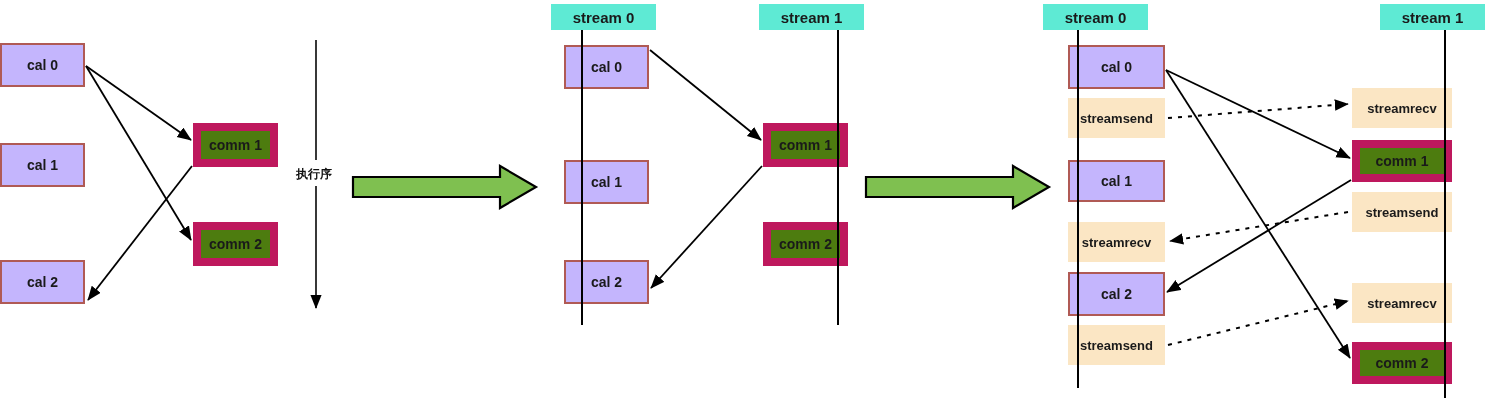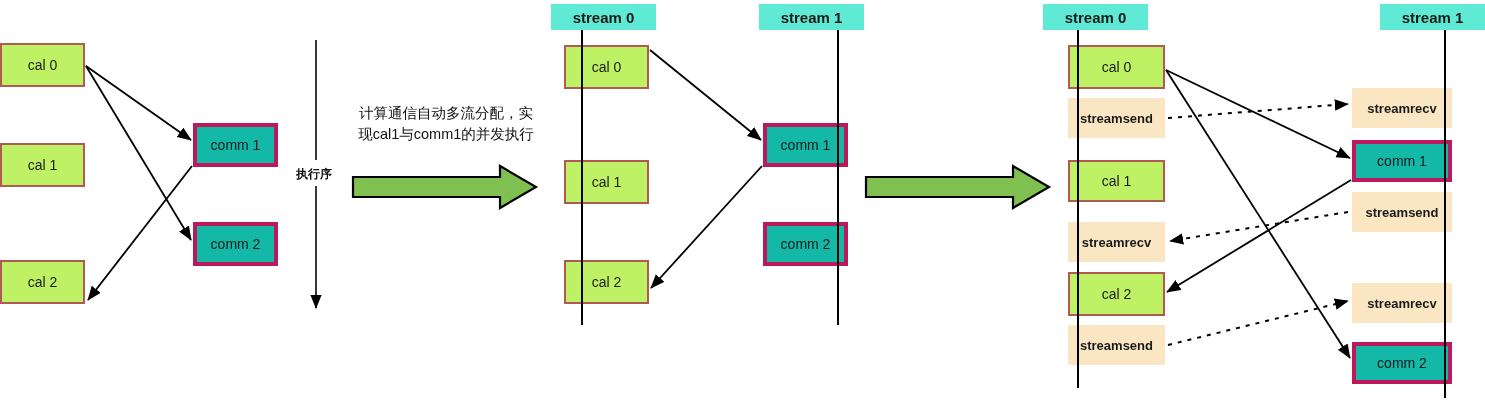--- a/index.html
+++ b/index.html
@@ -21,30 +21,30 @@
     position: absolute;
     box-sizing: border-box;
     display: flex;
     align-items: center;
     justify-content: center;
     font-size: 14px;
     line-height: 1;
     z-index: 3;
   }
   .node.cal {
-    background: #bef264;
+    background: #c4b5fd;
     border: 2px solid #b05a55;
     color: #1a1a1a;
-    font-weight: normal;
+    font-weight: bold;
   }
   .node.comm {
-    background: #14b8a6;
-    border: 4px solid #be185d;
+    background: #4d7c0f;
+    border: 8px solid #be185d;
     color: #1a1a1a;
-    font-weight: normal;
+    font-weight: bold;
   }
   .node.evt {
     background: #fbe6c4;
     border: 2px solid #b28game;
     color: #1a1a1a;
     font-weight: bold;
     font-size: 13px;
   }
   .node.evt {
     border-color: #b08a2e;
@@ -145,21 +145,20 @@
   </svg>
 
   <div class="node cal" style="left:0px;top:43px;width:85px;height:44px;">cal 0</div>
   <div class="node cal" style="left:0px;top:143px;width:85px;height:44px;">cal 1</div>
   <div class="node cal" style="left:0px;top:260px;width:85px;height:44px;">cal 2</div>
   <div class="node comm" style="left:193px;top:123px;width:85px;height:44px;">comm 1</div>
   <div class="node comm" style="left:193px;top:222px;width:85px;height:44px;">comm 2</div>
 
   <div class="exec-label" style="left:296px;top:166px;">执行序</div>
 
-  <div class="caption" style="left:355px;top:103px;width:182px;">计算通信自动多流分配，实现cal1与comm1的并发执行</div>
 
   <div class="stream-header" style="left:551px;top:4px;width:105px;height:26px;">stream 0</div>
   <div class="tl" style="left:581px;top:30px;height:295px;"></div>
 
   <div class="stream-header" style="left:759px;top:4px;width:105px;height:26px;">stream 1</div>
   <div class="tl" style="left:837px;top:30px;height:295px;"></div>
 
   <div class="node cal" style="left:564px;top:45px;width:85px;height:44px;">cal 0</div>
   <div class="node cal" style="left:564px;top:160px;width:85px;height:44px;">cal 1</div>
   <div class="node cal" style="left:564px;top:260px;width:85px;height:44px;">cal 2</div>

